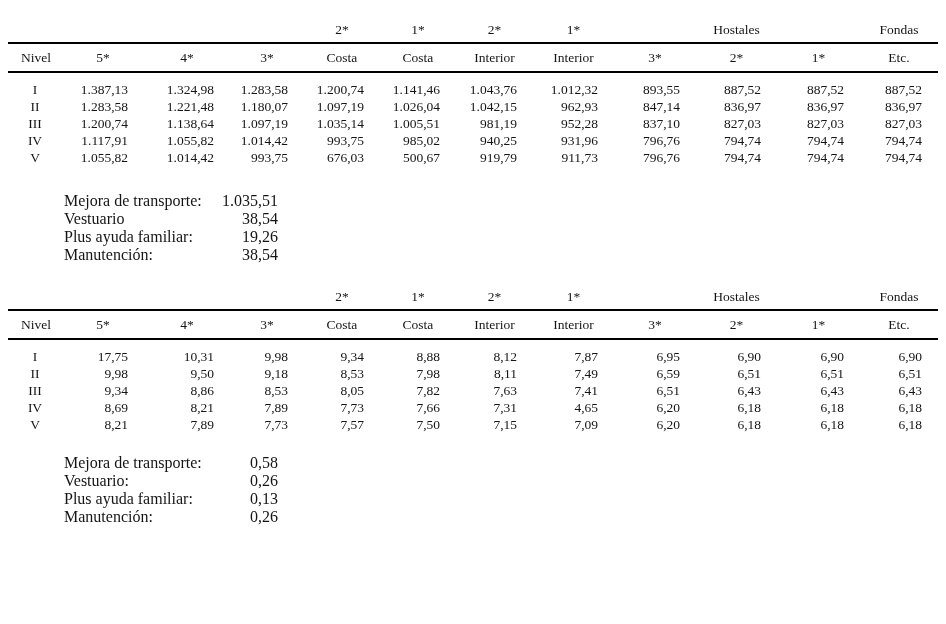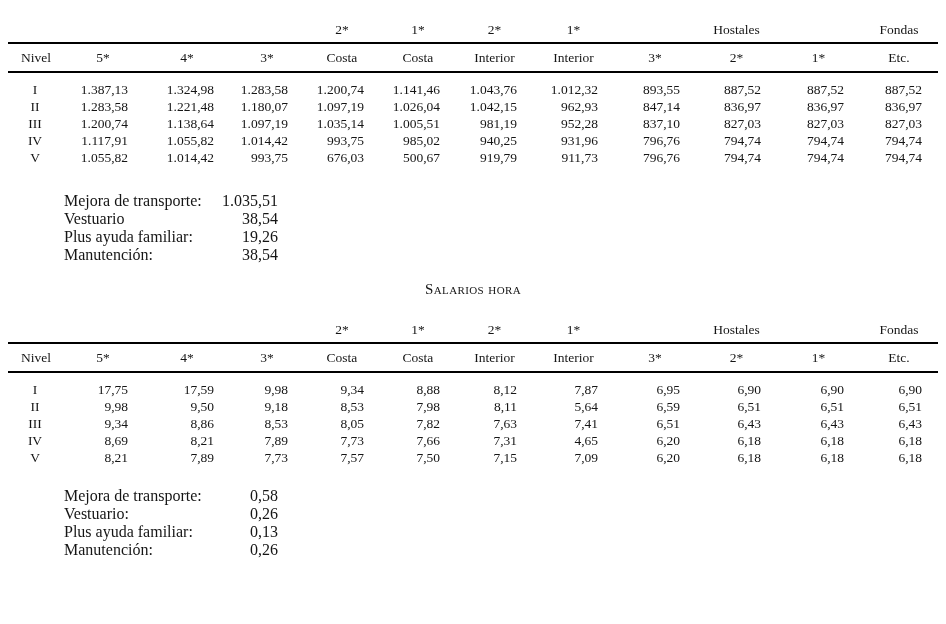--- a/index.html
+++ b/index.html
@@ -178,21 +178,20 @@
     <div class="note-row">
         <span class="note-label">Plus ayuda familiar:</span>
         <span class="note-value">19,26</span>
       </div>
     <div class="note-row">
         <span class="note-label">Manutención:</span>
         <span class="note-value">38,54</span>
       </div>
   </div>
 
-  <div class="table-title title-hora">Salarios hora</div>
 
   <table class="salary t2">
     <colgroup>
       <col style="width:54px">
         <col style="width:82px">
         <col style="width:86px">
         <col style="width:74px">
       <col style="width:76px">
         <col style="width:76px">
         <col style="width:77px">
@@ -229,40 +228,40 @@
         <th>3*</th>
         <th>2*</th>
         <th>1*</th>
         <th>Etc.</th>
       </tr>
     </thead>
     <tbody>
       <tr class="first">
           <td class="rowlabel">I</td>
           <td>17,75</td>
-          <td>17,59</td>
+          <td>10,31</td>
           <td>9,98</td>
           <td>9,34</td>
           <td>8,88</td>
           <td>8,12</td>
           <td>7,87</td>
           <td>6,95</td>
           <td>6,90</td>
           <td>6,90</td>
           <td>6,90</td>
         </tr>
       <tr>
           <td class="rowlabel">II</td>
           <td>9,98</td>
           <td>9,50</td>
           <td>9,18</td>
           <td>8,53</td>
           <td>7,98</td>
           <td>8,11</td>
-          <td>5,64</td>
+          <td>7,49</td>
           <td>6,59</td>
           <td>6,51</td>
           <td>6,51</td>
           <td>6,51</td>
         </tr>
       <tr>
           <td class="rowlabel">III</td>
           <td>9,34</td>
           <td>8,86</td>
           <td>8,53</td>

